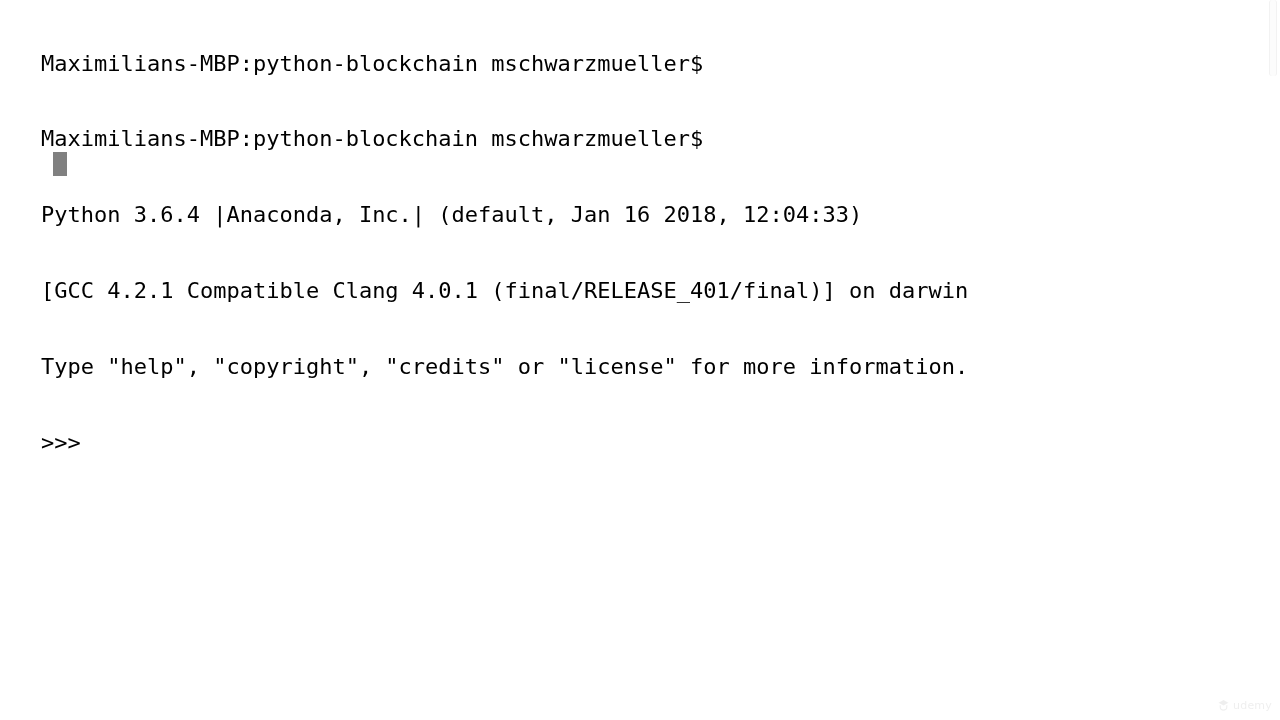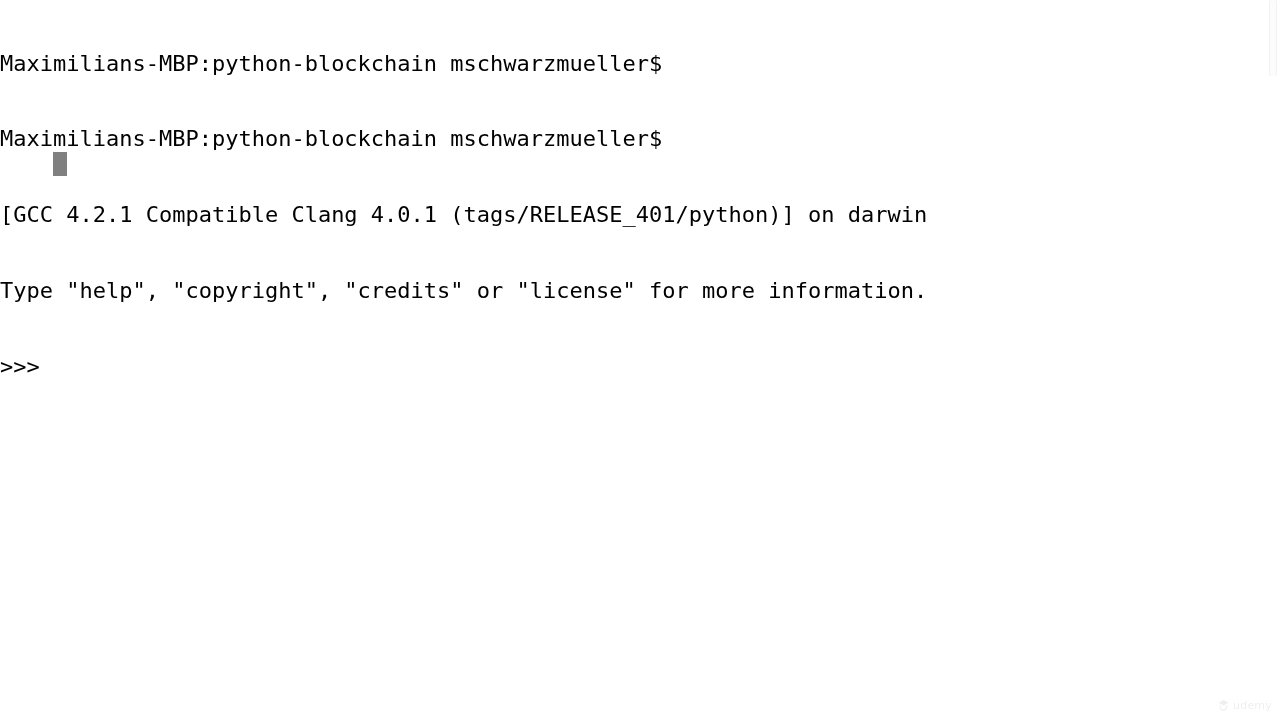--- a/index.html
+++ b/index.html
@@ -38,20 +38,21 @@
     white-space: pre;
     font-weight: normal;
     -webkit-font-smoothing: antialiased;
   }
 
   .term-line {
     display: block;
     height: 25.3px;
     white-space: pre;
     color: #000000;
+    padding-left: 41px;
   }
 
   .term-line.with-cursor {
     position: relative;
   }
 
   
   #repl-cursor {
     position: absolute;
     left: 53px;
@@ -102,21 +103,22 @@
   }
 </style>
 </head>
 <body>
 
 <div id="terminal-window">
 
   <div id="terminal-output">
     <span class="term-line">Maximilians-MBP:python-blockchain mschwarzmueller$</span>
     <span class="term-line">Maximilians-MBP:python-blockchain mschwarzmueller$</span>
-    <span class="term-line">[GCC 4.2.1 Compatible Clang 4.0.1 (tags/RELEASE_401/python)] on darwin</span>
+    <span class="term-line">Python 3.6.4 |Anaconda, Inc.| (default, Jan 16 2018, 12:04:33)</span>
+    <span class="term-line">[GCC 4.2.1 Compatible Clang 4.0.1 (final/RELEASE_401/final)] on darwin</span>
     <span class="term-line">Type "help", "copyright", "credits" or "license" for more information.</span>
     <span class="term-line with-cursor">&gt;&gt;&gt; </span>
   </div>
 
   <div id="repl-cursor"></div>
 
   <div id="scrollbar-track">
     <div id="scrollbar-thumb"></div>
   </div>
 

